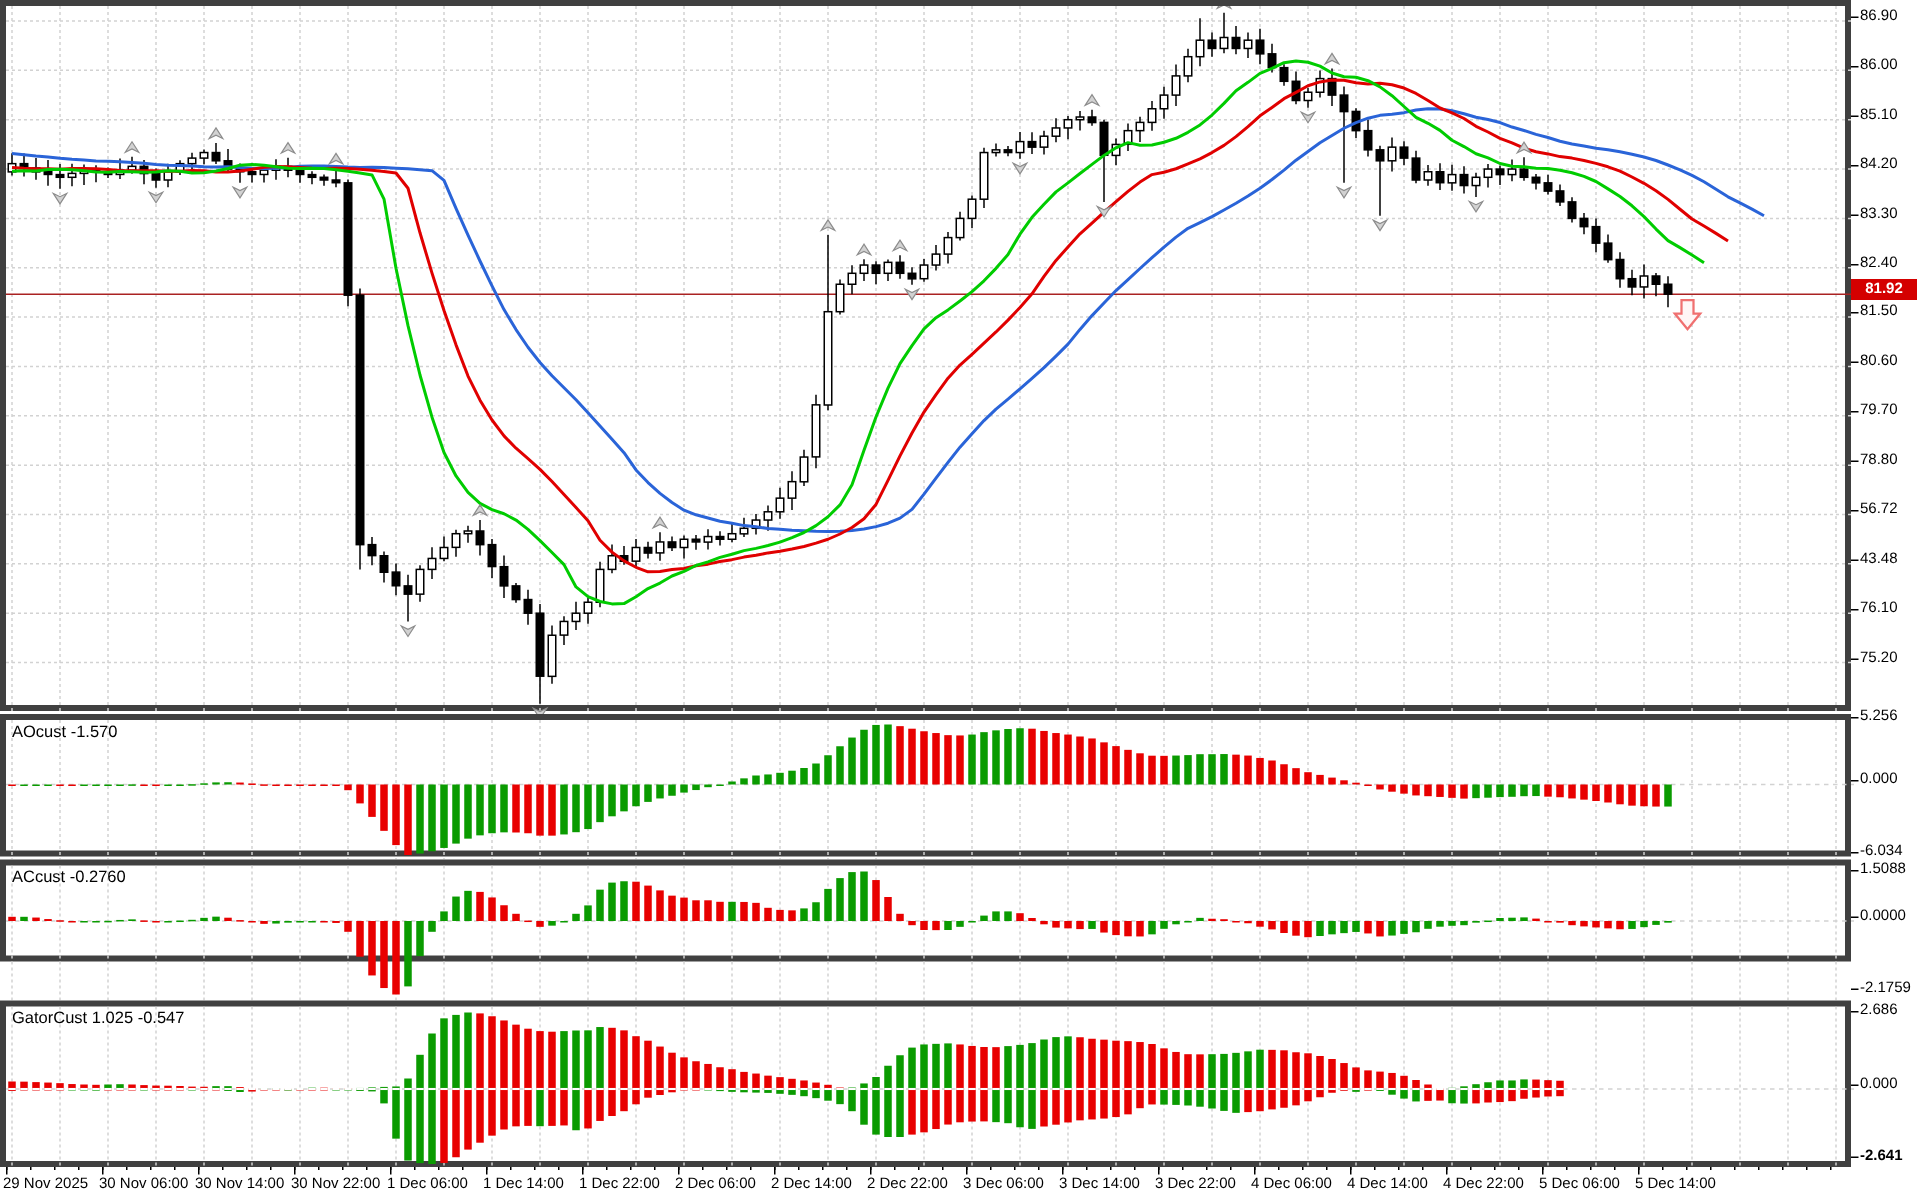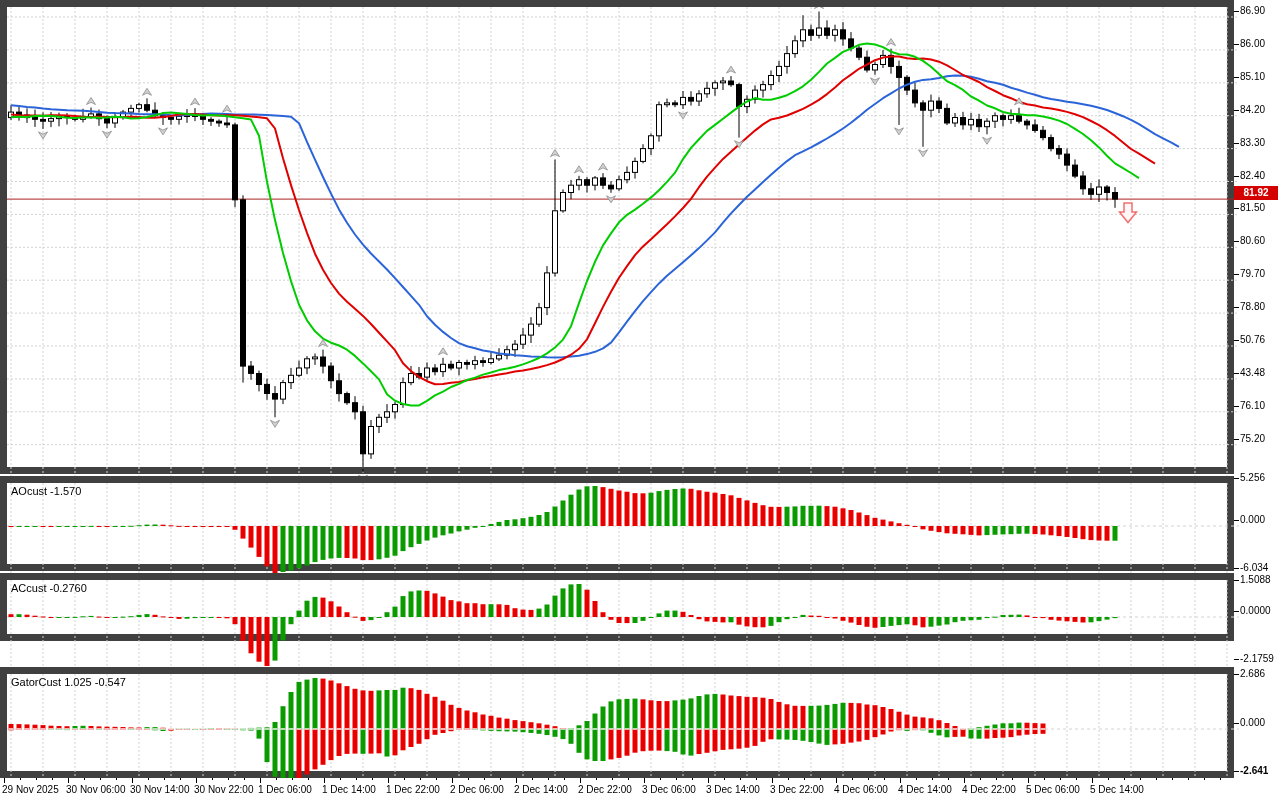--- a/index.html
+++ b/index.html
@@ -1,18 +1,18 @@
 <!DOCTYPE html>
 <html><head>
 <meta charset="utf-8">
 <style>
   html,body{margin:0;padding:0;background:#fff;}
   #screen{position:relative;width:1280px;height:800px;background:#ffffff;
           font-family:"Liberation Sans",sans-serif;overflow:hidden;}
-  .panel{position:absolute;left:0;width:1234px;border:7px solid #404040;background:#fff;box-sizing:border-box;}
+  .panel{position:absolute;left:0;width:1234px;border:4px solid #404040;background:#fff;box-sizing:border-box;}
   .panel svg{position:absolute;left:0;top:0;}
   .pane-label{position:absolute;left:4px;top:2px;font-size:11px;color:#000;white-space:nowrap;z-index:5;}
   #main-panel{top:0;height:474px;}
   #ao-panel{top:476px;height:95px;}
   #ac-panel{top:573px;height:68px;}
   #gator-panel{top:667px;height:111px;}
   #right-axis{position:absolute;left:1234px;top:0;width:46px;height:778px;}
   .y-label{position:absolute;left:6px;font-size:10px;color:#000;white-space:nowrap;}
   .y-tick{position:absolute;left:0;width:5px;height:1px;background:#000;}
   #price-badge{position:absolute;left:0;width:44px;height:14px;background:#d40000;color:#fff;
@@ -1213,21 +1213,21 @@
       <div class="y-label" style="top: 170px;">82.40</div>
       <div class="y-tick" style="top: 208px;"></div>
       <div class="y-label" style="top: 202px;">81.50</div>
       <div class="y-tick" style="top: 241px;"></div>
       <div class="y-label" style="top: 235px;">80.60</div>
       <div class="y-tick" style="top: 274px;"></div>
       <div class="y-label" style="top: 268px;">79.70</div>
       <div class="y-tick" style="top: 307px;"></div>
       <div class="y-label" style="top: 301px;">78.80</div>
       <div class="y-tick" style="top: 340px;"></div>
-      <div class="y-label" style="top: 334px;">50.76</div>
+      <div class="y-label" style="top: 334px;">56.72</div>
       <div class="y-tick" style="top: 373px;"></div>
       <div class="y-label" style="top: 367px;">43.48</div>
       <div class="y-tick" style="top: 406px;"></div>
       <div class="y-label" style="top: 400px;">76.10</div>
       <div class="y-tick" style="top: 439px;"></div>
       <div class="y-label" style="top: 433px;">75.20</div>
       <div class="y-tick" style="top: 478px;"></div>
       <div class="y-label" style="top: 472px;">5.256</div>
       <div class="y-tick" style="top: 520px;"></div>
       <div class="y-label" style="top: 514px;">0.000</div>

